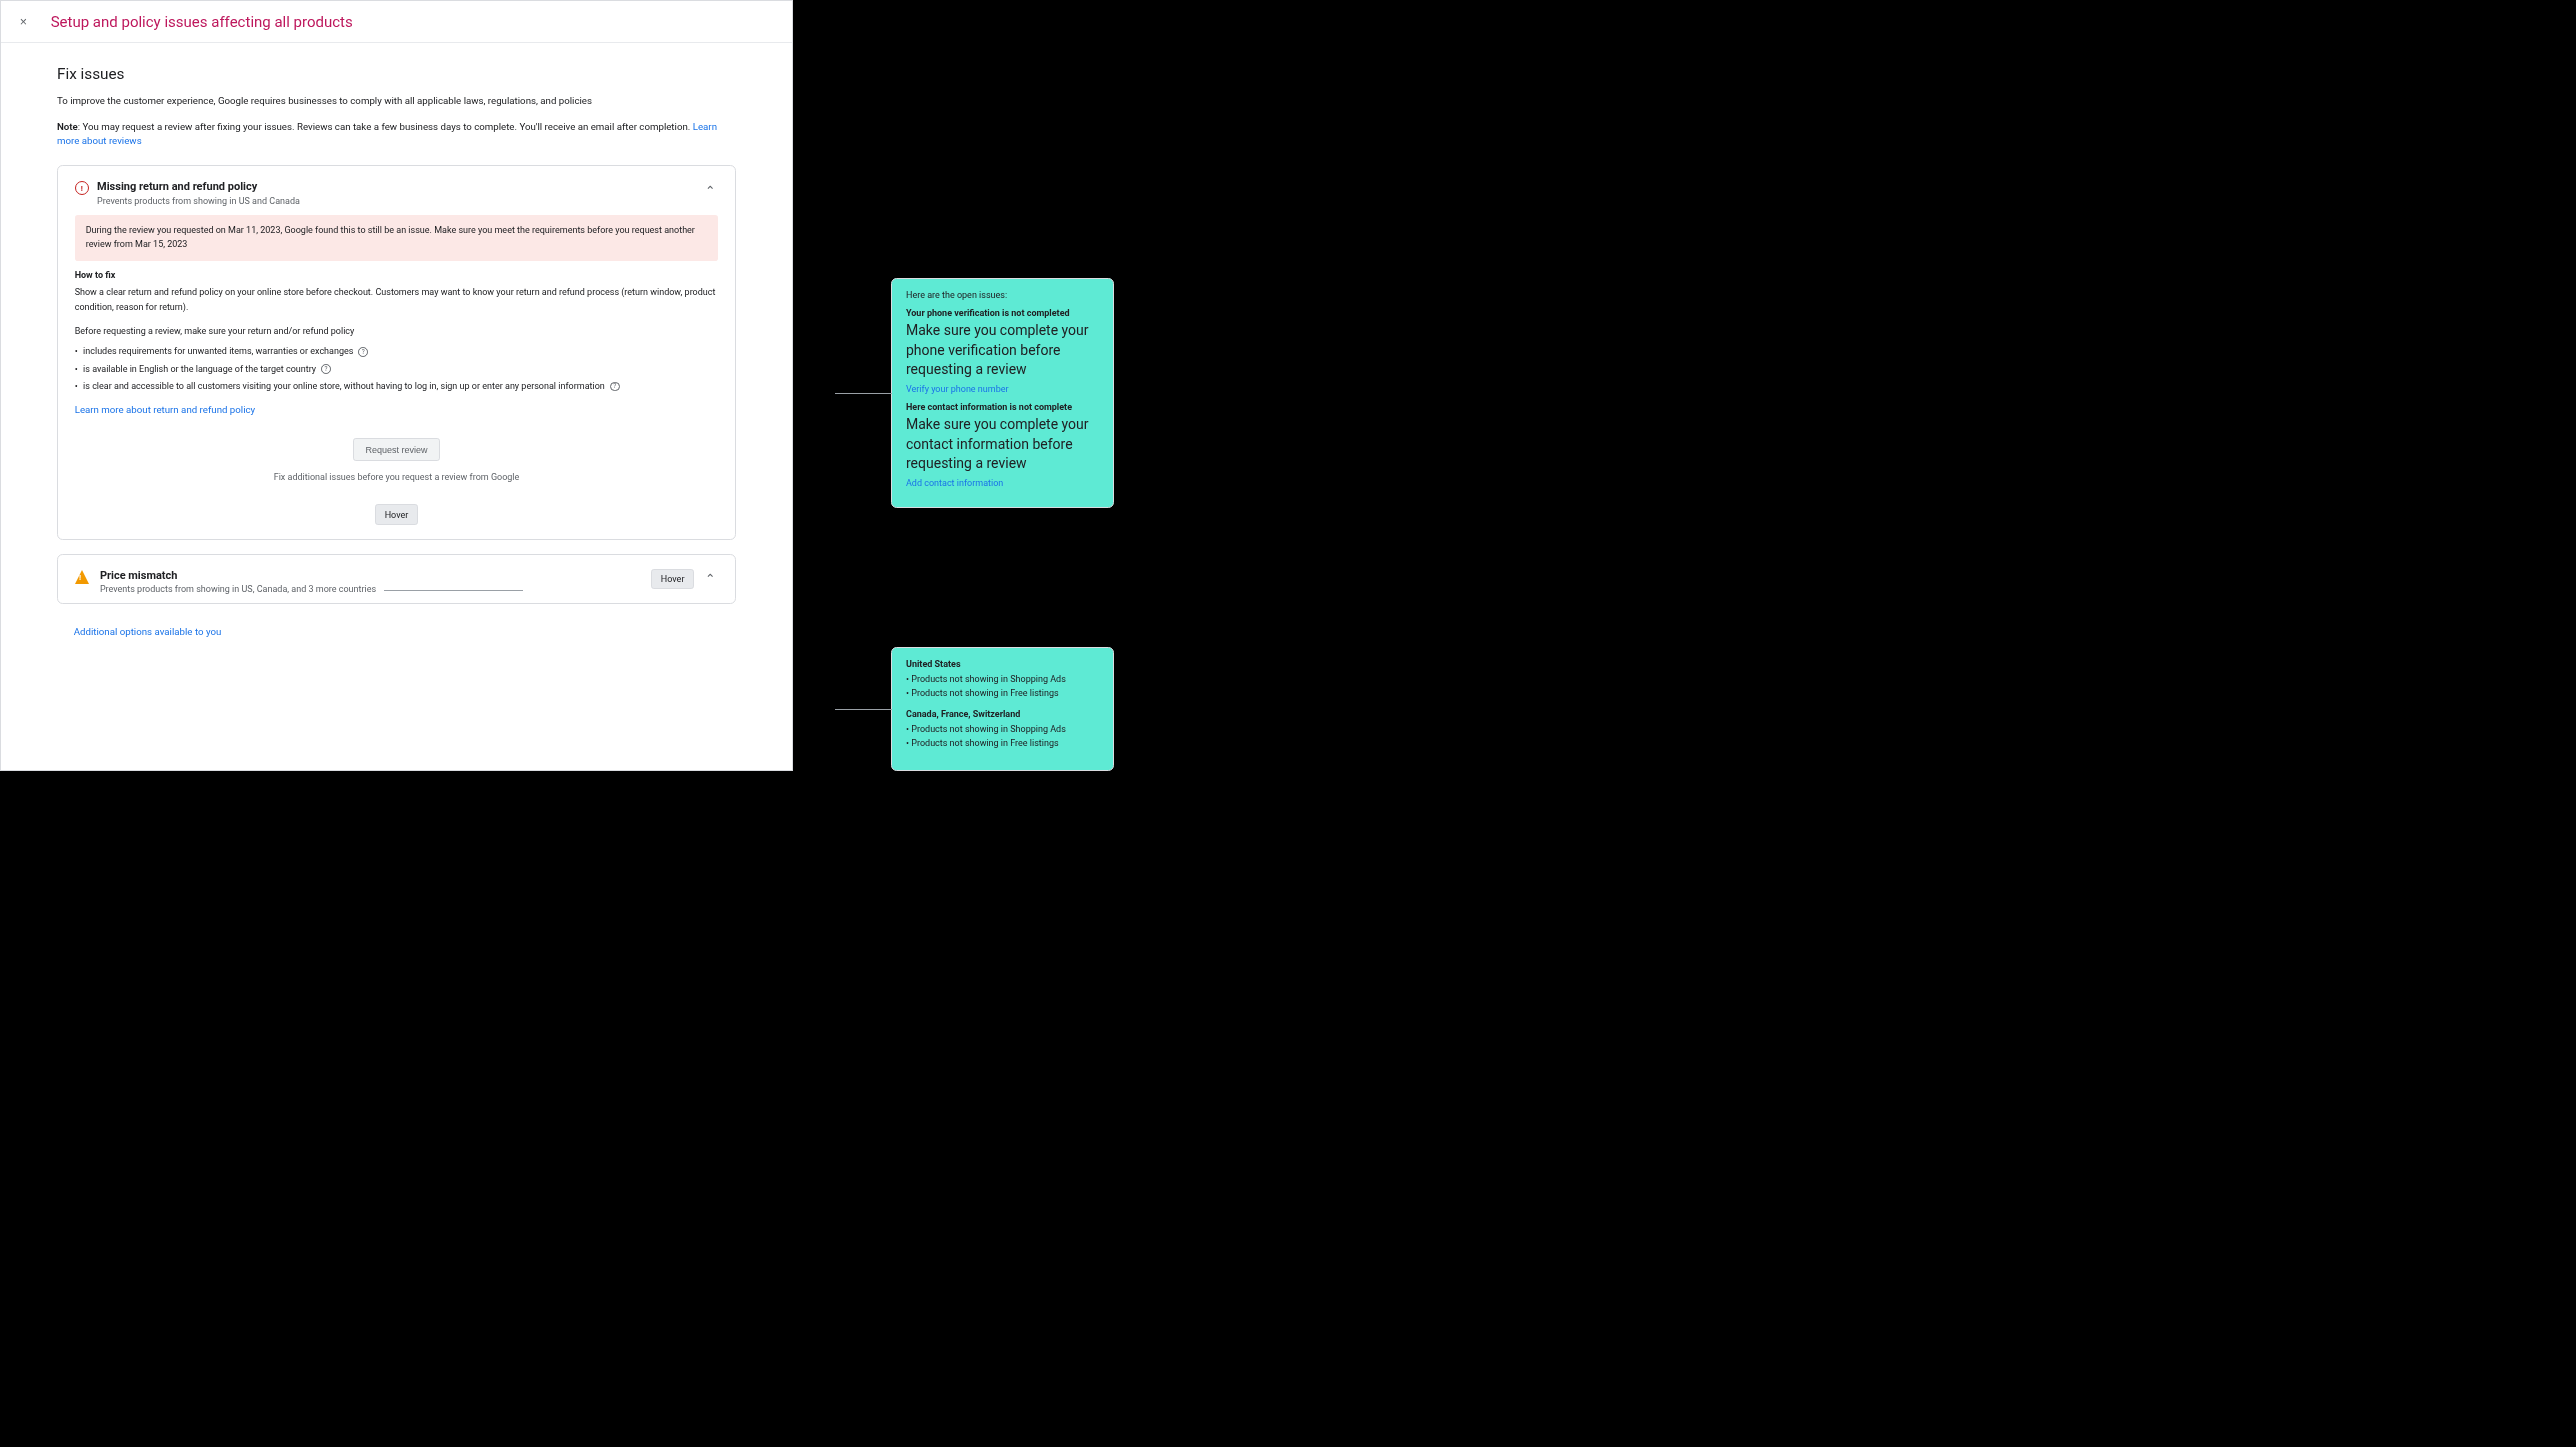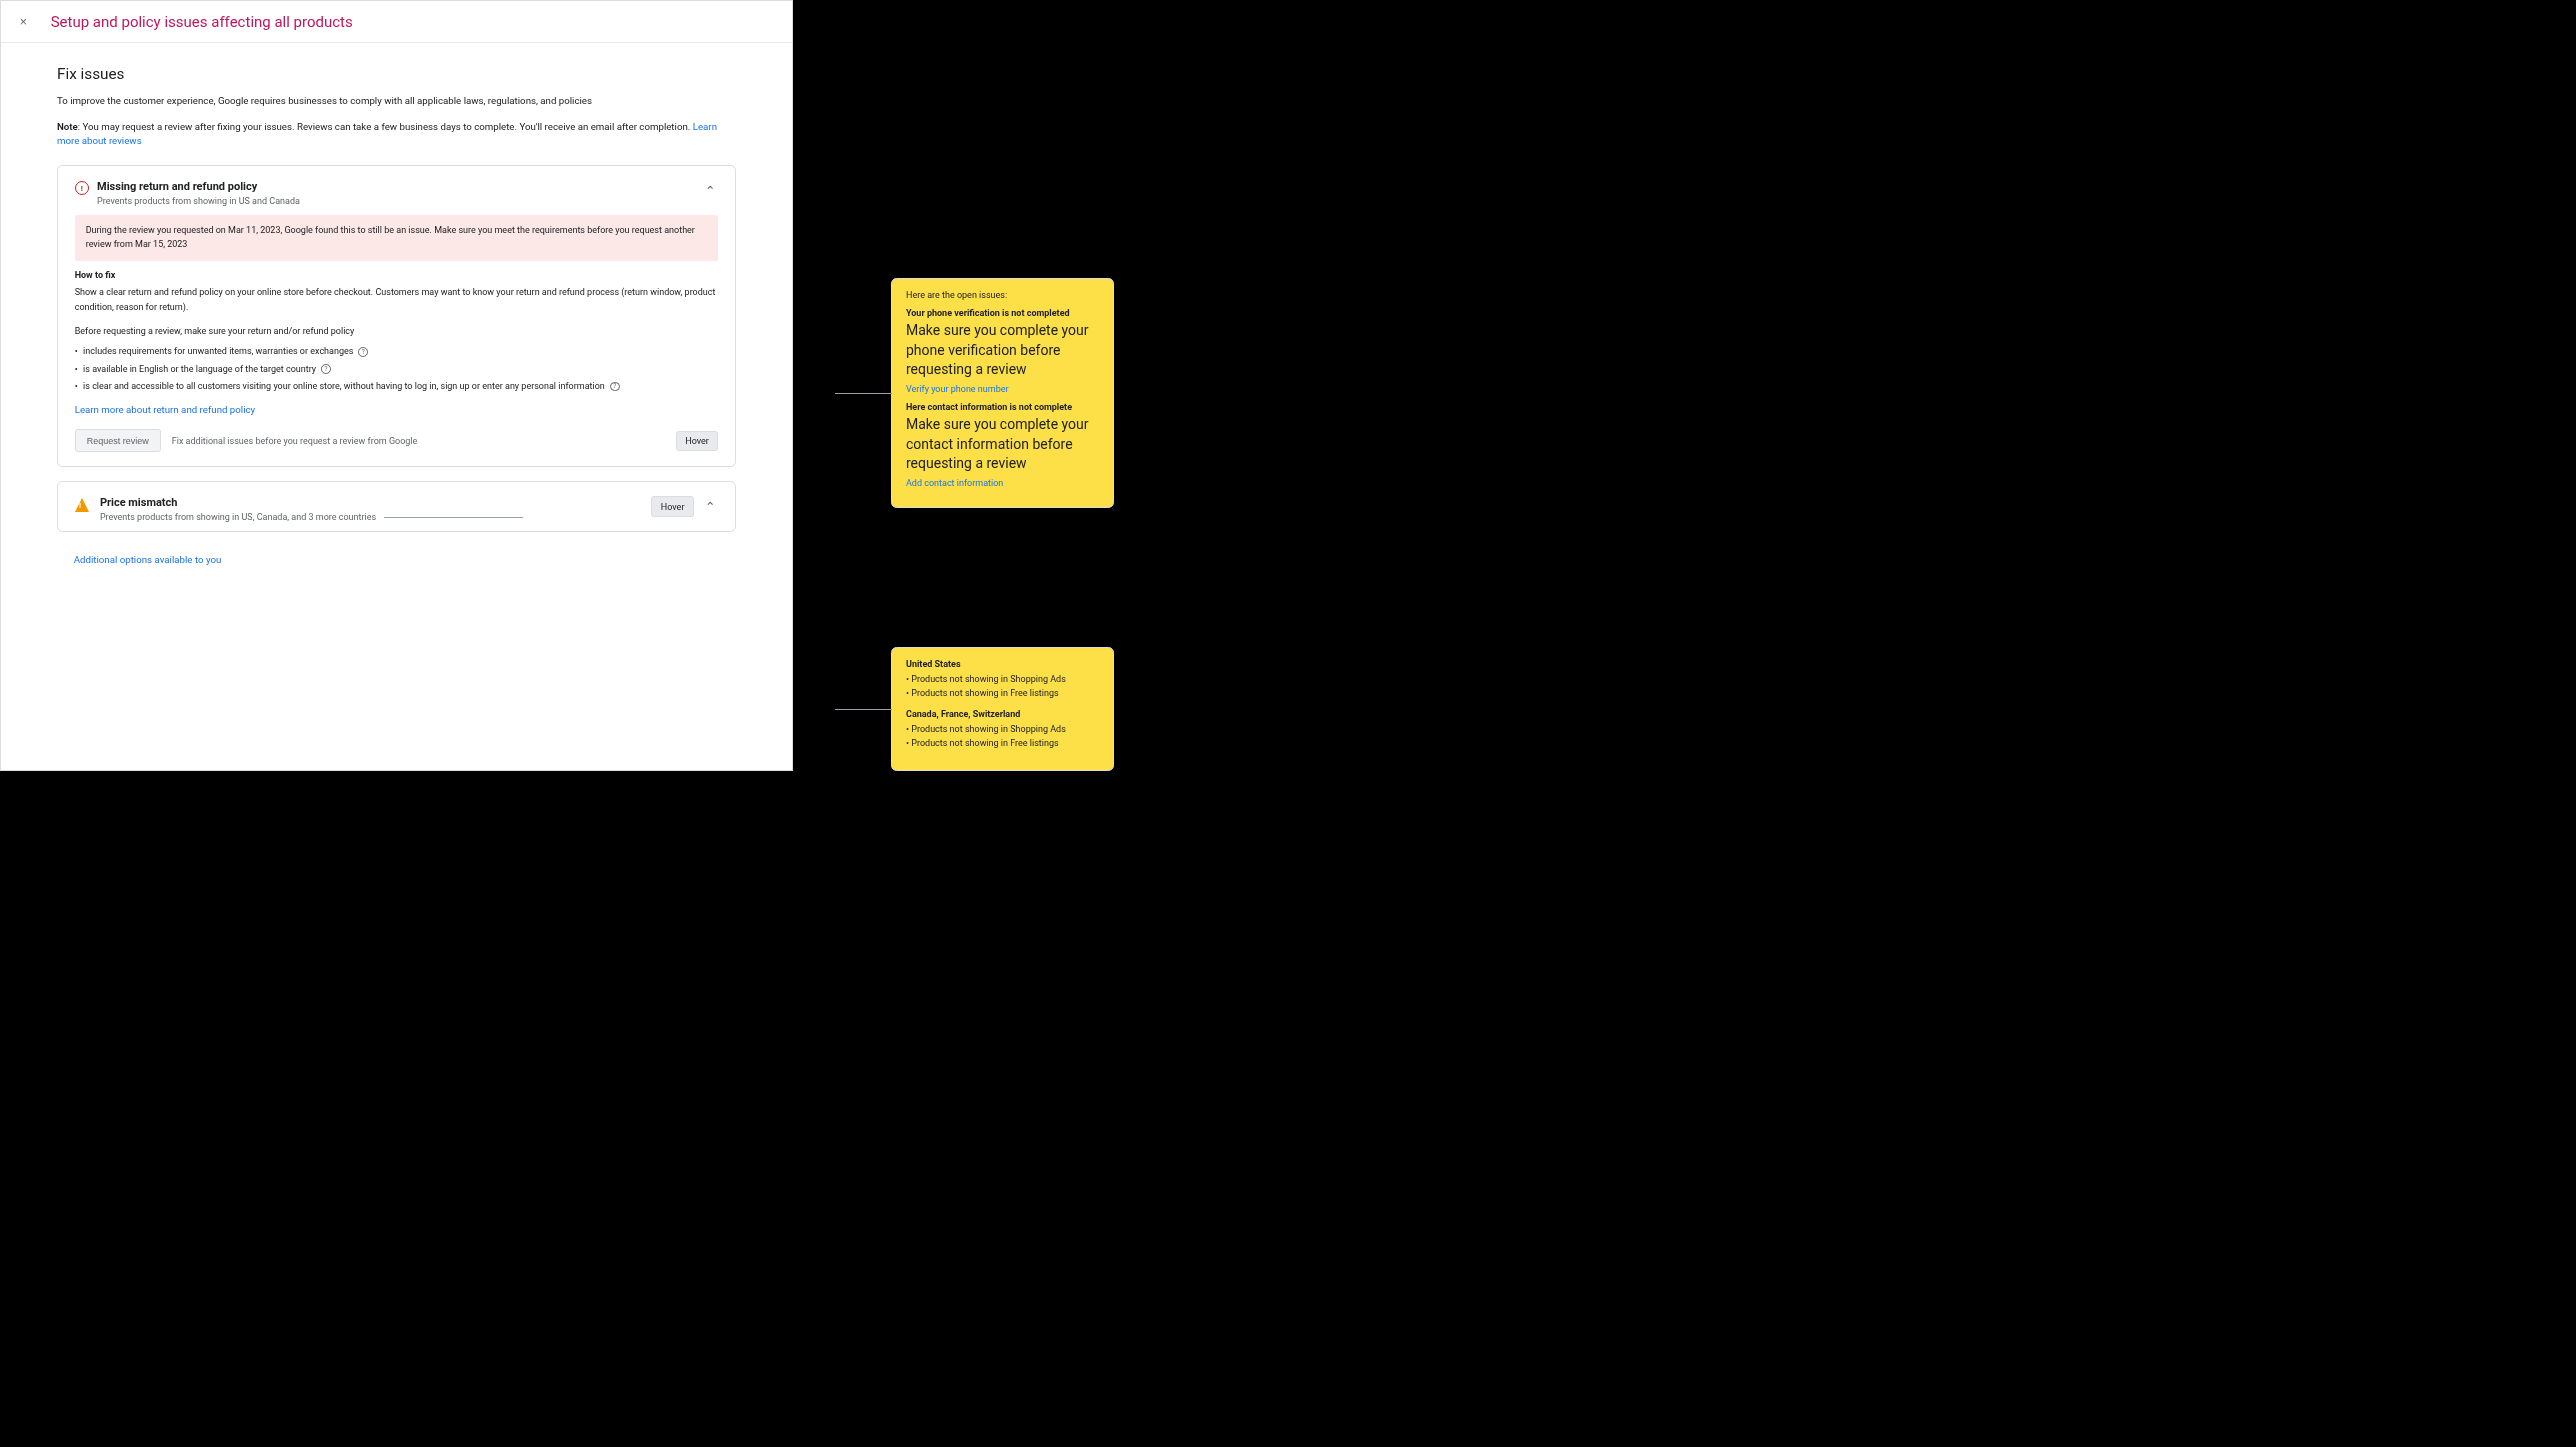--- a/index.html
+++ b/index.html
@@ -243,21 +243,21 @@
       color: #202124;
     }
     .additional-options-link {
       font-size: 9.7px;
       color: #1a73e8;
       cursor: pointer;
       padding: 8.4px 16.7px;
       display: inline-block;
     }
     .tooltip-box {
-      background: #fde047;
+      background: #5eead4;
       border: 0.7px solid #dadce0;
       border-radius: 5.6px;
       padding: 11px 14px;
       width: 223px;
       box-shadow: 0 1.4px 4.2px rgba(0,0,0,0.1);
       position: relative;
     }
     .tooltip-box::before {
       content: '';
       position: absolute;
@@ -359,21 +359,21 @@
             <li>
               <span>is available in English or the language of the target country</span>
               <span class="help-icon">?</span>
             </li>
             <li>
               <span>is clear and accessible to all customers visiting your online store, without having to log in, sign up or enter any personal information</span>
               <span class="help-icon">?</span>
             </li>
           </ul>
           <a class="link">Learn more about return and refund policy</a>
-          <div class="card-actions" style="margin-top:14px;">
+          <div class="card-actions" style="margin-top:23px;flex-direction:column;">
             <button class="btn-request-review">Request review</button>
             <span class="fix-message">Fix additional issues before you request a review from Google</span>
             <span style="flex:1"></span>
             <span class="hover-label">Hover</span>
           </div>
         </div>
       </div>
 
       
       <div class="issue-card">

